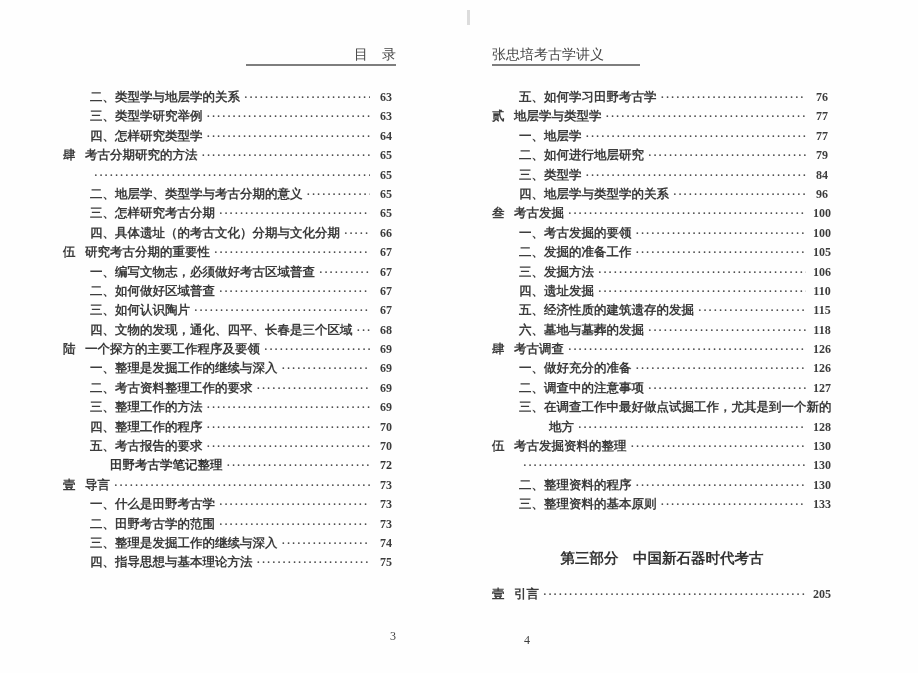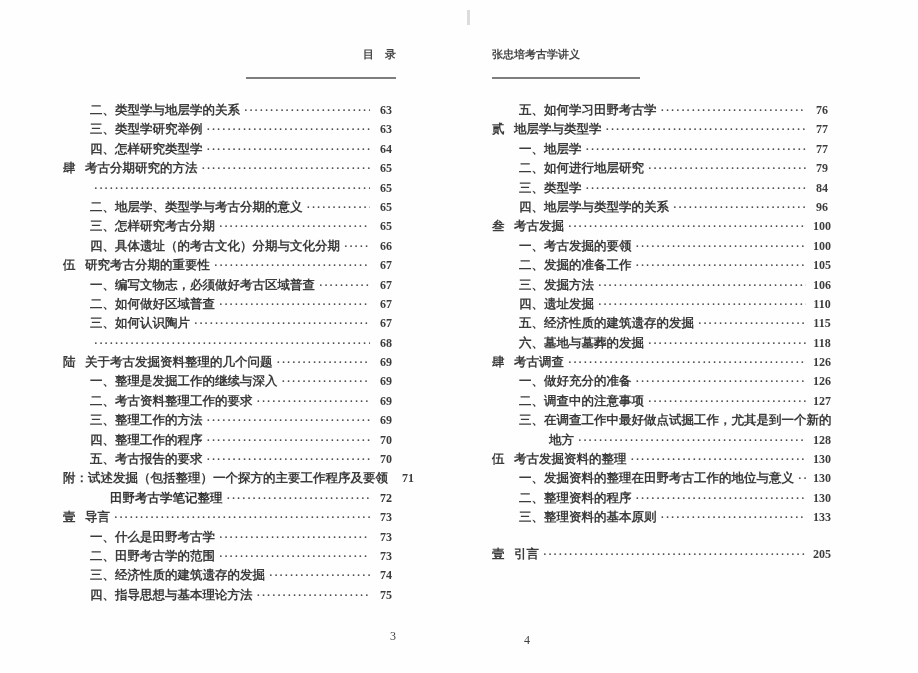--- a/index.html
+++ b/index.html
@@ -10,22 +10,22 @@
   }
   .artifact {
     position:absolute; left:467px; top:10px; width:3px; height:15px;
     background:#dcdcdc;
   }
   .page { position:absolute; top:48px; }
   .page-left  { left:63px;  width:333px; }
   .page-right { left:492px; width:340px; }
 
   .running-head {
-    font-size:11px; font-weight:700; color:#474747;
-    padding-bottom:16px; border-bottom:2px solid #7e7e7e;
+    font-size:14px; font-weight:400; color:#474747;
+    padding-bottom:3px; border-bottom:2px solid #7e7e7e;
     line-height:13px;
   }
   .head-left  { width:150px; margin-left:auto; text-align:right; }
   .head-right { width:148px; text-align:left; }
 
   .toc { margin-top:22px; font-size:12.5px; font-weight:600; }
   .toc-row {
     display:flex; align-items:baseline; height:19.4px; line-height:19.4px;
     white-space:nowrap;
   }
@@ -115,26 +115,27 @@
           <span class="entry-title">二、如何做好区域普查</span>
           <span class="dots">············································································································································</span>
           <span class="pg">67</span>
         </div>
         <div class="toc-row level-1">
           <span class="entry-title">三、如何认识陶片</span>
           <span class="dots">············································································································································</span>
           <span class="pg">67</span>
         </div>
         <div class="toc-row level-1">
+          <span class="entry-title">四、文物的发现，通化、四平、长春是三个区域</span>
           <span class="dots">············································································································································</span>
           <span class="pg">68</span>
         </div>
         <div class="toc-row level-0">
           <span class="chap-label">陆</span>
-          <span class="entry-title">关于考古发掘资料整理的几个问题</span>
+          <span class="entry-title">一个探方的主要工作程序及要领</span>
           <span class="dots">············································································································································</span>
           <span class="pg">69</span>
         </div>
         <div class="toc-row level-1">
           <span class="entry-title">一、整理是发掘工作的继续与深入</span>
           <span class="dots">············································································································································</span>
           <span class="pg">69</span>
         </div>
         <div class="toc-row level-1">
           <span class="entry-title">二、考古资料整理工作的要求</span>
@@ -148,25 +149,20 @@
         </div>
         <div class="toc-row level-1">
           <span class="entry-title">四、整理工作的程序</span>
           <span class="dots">············································································································································</span>
           <span class="pg">70</span>
         </div>
         <div class="toc-row level-1">
           <span class="entry-title">五、考古报告的要求</span>
           <span class="dots">············································································································································</span>
           <span class="pg">70</span>
-        </div>
-        <div class="toc-row level-0">
-          <span class="entry-title">附：试述发掘（包括整理）一个探方的主要工作程序及要领</span>
-          <span class="dots">············································································································································</span>
-          <span class="pg">71</span>
         </div>
         <div class="toc-row level-0 bold">
           <span class="entry-title">田野考古学笔记整理</span>
           <span class="dots">············································································································································</span>
           <span class="pg">72</span>
         </div>
         <div class="toc-row level-0">
           <span class="chap-label">壹</span>
           <span class="entry-title">导言</span>
           <span class="dots">············································································································································</span>
@@ -176,21 +172,21 @@
           <span class="entry-title">一、什么是田野考古学</span>
           <span class="dots">············································································································································</span>
           <span class="pg">73</span>
         </div>
         <div class="toc-row level-1">
           <span class="entry-title">二、田野考古学的范围</span>
           <span class="dots">············································································································································</span>
           <span class="pg">73</span>
         </div>
         <div class="toc-row level-1">
-          <span class="entry-title">三、经济性质的建筑遗存的发掘</span>
+          <span class="entry-title">三、整理是发掘工作的继续与深入</span>
           <span class="dots">············································································································································</span>
           <span class="pg">74</span>
         </div>
         <div class="toc-row level-1">
           <span class="entry-title">四、指导思想与基本理论方法</span>
           <span class="dots">············································································································································</span>
           <span class="pg">75</span>
         </div>
       </div>
   </div>
@@ -290,35 +286,35 @@
           <span class="dots">············································································································································</span>
           <span class="pg">128</span>
         </div>
         <div class="toc-row level-0">
           <span class="chap-label">伍</span>
           <span class="entry-title">考古发掘资料的整理</span>
           <span class="dots">············································································································································</span>
           <span class="pg">130</span>
         </div>
         <div class="toc-row level-1">
-          <span class="entry-title">一、发掘资料的整理在田野考古工作的地位与意义</span>
           <span class="dots">············································································································································</span>
           <span class="pg">130</span>
         </div>
         <div class="toc-row level-1">
           <span class="entry-title">二、整理资料的程序</span>
           <span class="dots">············································································································································</span>
           <span class="pg">130</span>
         </div>
         <div class="toc-row level-1">
           <span class="entry-title">三、整理资料的基本原则</span>
           <span class="dots">············································································································································</span>
           <span class="pg">133</span>
         </div>
       </div>
+    <div class="section-heading">第三部分　中国新石器时代考古</div>
     <div class="toc toc-after-heading" id="toc-right-2">
         <div class="toc-row level-0">
           <span class="chap-label">壹</span>
           <span class="entry-title">引言</span>
           <span class="dots">············································································································································</span>
           <span class="pg">205</span>
         </div>
       </div>
   </div>
   <div class="folio folio-right">4</div>

